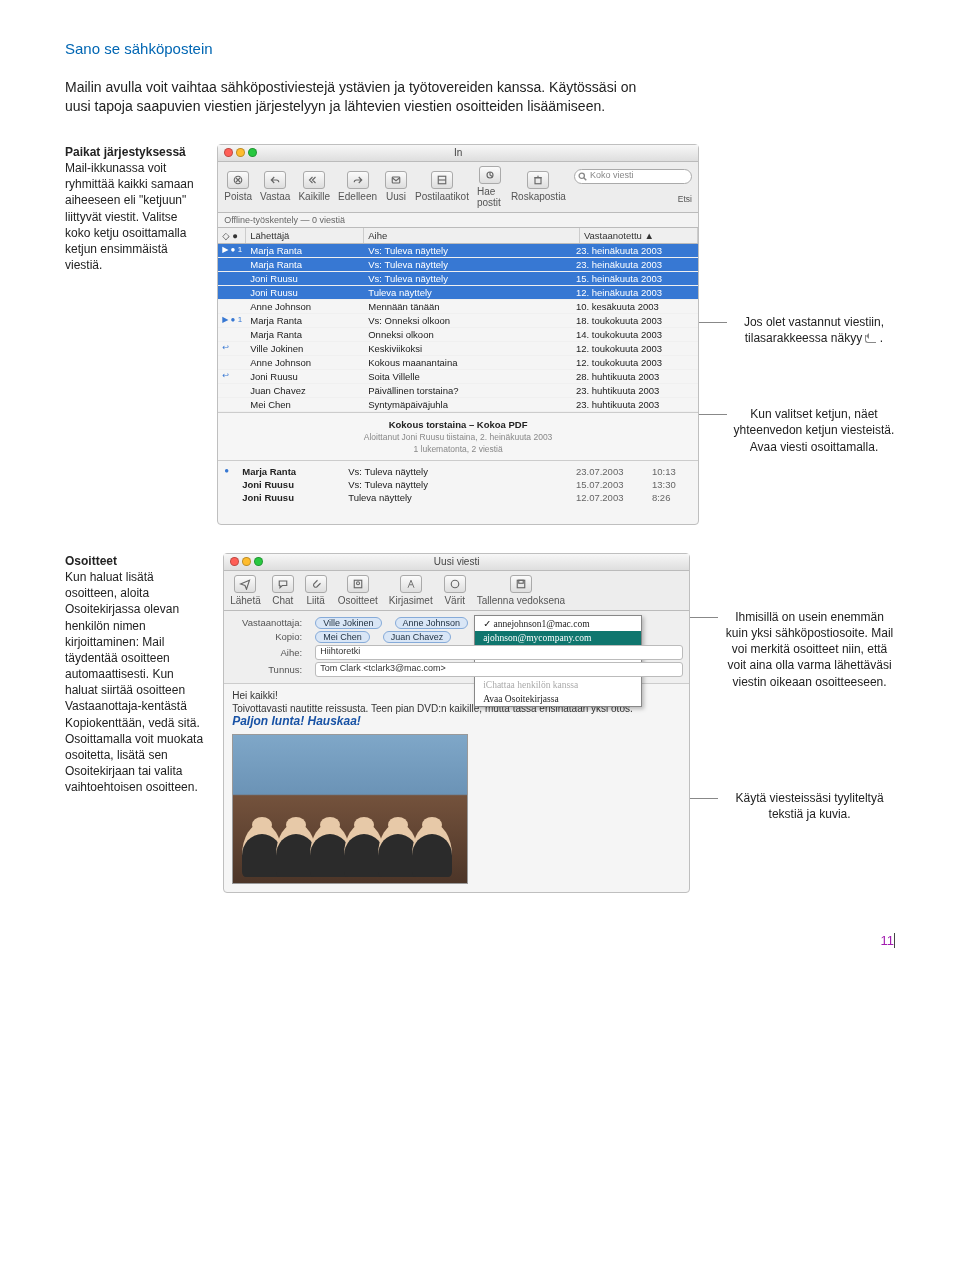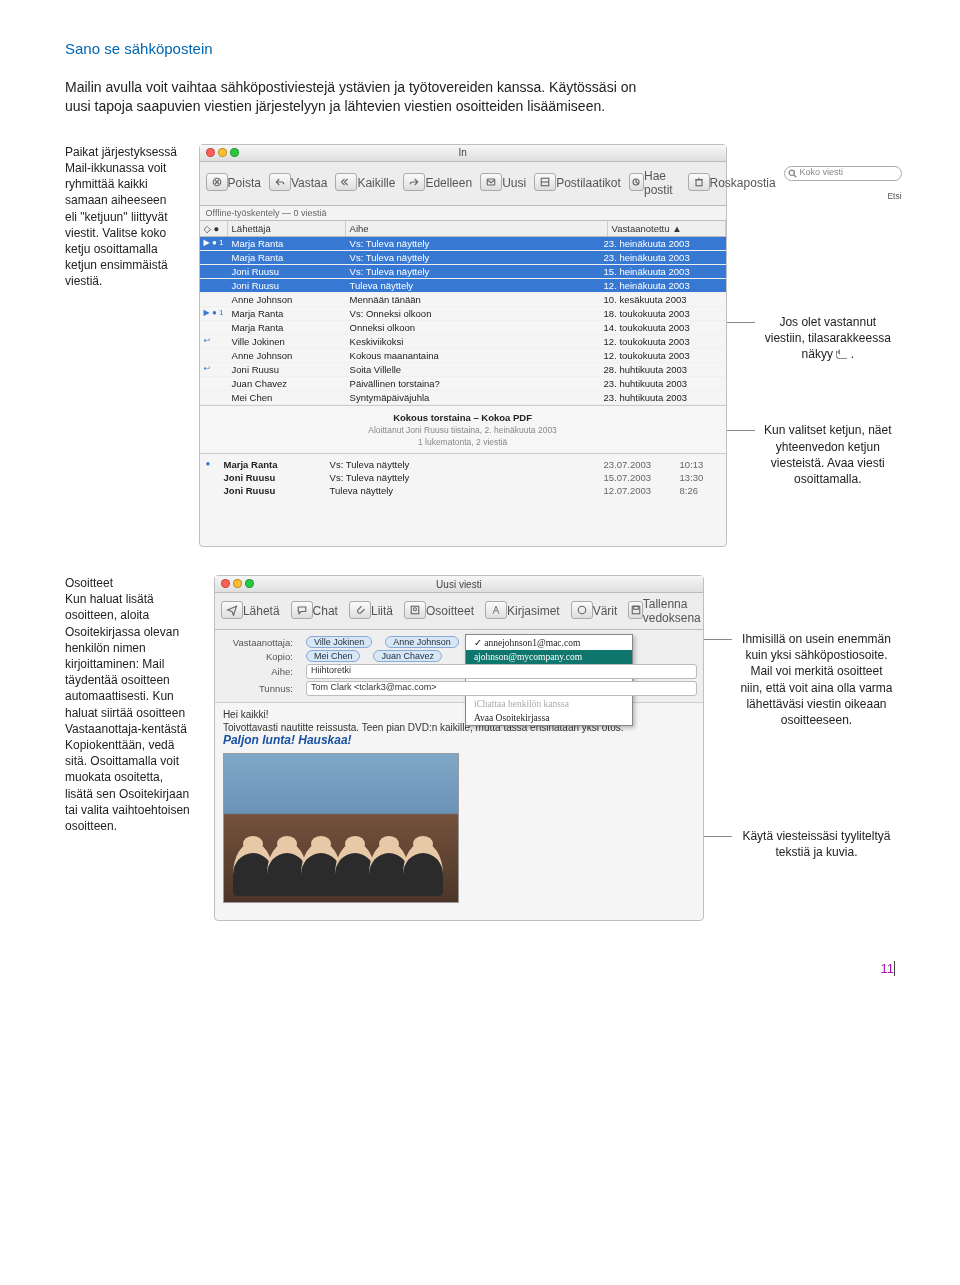--- a/index.html
+++ b/index.html
@@ -2,36 +2,36 @@
 <html><head>
 <meta charset="utf-8">
 <style>
   * { margin:0; padding:0; box-sizing:border-box; }
   body { font-family: "Myriad Pro","Helvetica Neue",Arial,sans-serif; font-size:13px; color:#222; background:#fff; width:960px; }
   .page { padding:40px 65px 30px 65px; }
   .title { color:#0066b3; font-size:15px; font-weight:500; margin-bottom:21px; }
   .intro { font-size:14px; line-height:1.35; width:595px; margin-bottom:28px; }
   .section { display:flex; margin-bottom:28px; }
   .side-text { width:165px; font-size:12px; line-height:1.35; padding-right:20px; }
-  .side-text b { font-weight:400; }
+  .side-text b { font-weight:700; }
   .screenshot { background:#f5f5f5; border:1px solid #bfbfbf; border-radius:4px; position:relative; }
   .callouts { width:215px; font-size:12px; line-height:1.35;text-align:center; }
   .callout { display:flex; align-items:flex-start; margin-bottom:60px; }
   .callout .line { border-top:1px solid #888; width:28px; margin-top:8px; margin-right:6px; flex:0 0 28px; }
   .reply-icon { display:inline-block; width:11px; height:8px; border:1px solid #888; border-top:none; border-right:none; border-radius:0 0 0 3px; vertical-align:middle; position:relative; }
   .reply-icon::before { content:""; position:absolute; left:-3px; top:-2px; border:3px solid transparent; border-right:3px solid #888; }
 
   
   .shot1 { width:528px; }
   .titlebar { height:17px; background:linear-gradient(#f7f7f7,#dedede); border-bottom:1px solid #bbb; display:flex; align-items:center; justify-content:center; position:relative; font-size:10px; color:#444; }
   .traffic { position:absolute; left:6px; top:3px; display:flex; gap:3px; }
   .dot { width:9px; height:9px; border-radius:50%; border:1px solid rgba(0,0,0,.25); }
   .dot.r{background:#ff5f57}.dot.y{background:#febc2e}.dot.g{background:#28c840}
   .toolbar { background:#ededed; padding:4px 6px; display:flex; align-items:center; border-bottom:1px solid #bbb; }
-  .tb-btn { display:flex; flex-direction:row; align-items:center; font-size:12px; color:#555; margin-right:8px; }
+  .tb-btn { display:flex; flex-direction:column; align-items:center; font-size:10px; color:#555; margin-right:8px; }
   .tb-ico { width:22px; height:18px; background:linear-gradient(#fbfbfb,#dedede); border:1px solid #aaa; border-radius:3px; display:flex; justify-content:center; align-items:center; margin-bottom:2px; }
   .tb-ico svg { width:12px; height:12px; stroke:#666; fill:none; stroke-width:1.5; }
   .spacer { flex:1; }
   .search-wrap { display:flex; flex-direction:column; align-items:flex-end; }
   .search { background:#fff; border:1px solid #aaa; border-radius:9px; height:15px; width:118px; font-size:9px; color:#888; padding:0 6px 0 15px; position:relative; }
   .search svg { position:absolute; left:3px; top:2px; width:9px; height:9px; stroke:#888; fill:none; stroke-width:1.8; }
   .search-label { font-size:8.5px; color:#555; margin-top:10px; }
   .statusbar { background:#f3f3f3; border-bottom:1px solid #bbb; font-size:9px; color:#666; padding:2px 6px; display:flex; justify-content:space-between; }
   .list-header { display:flex; font-size:9.5px; background:#efefef; border-bottom:1px solid #bbb; color:#333; }
   .list-header div { padding:2px 4px; border-right:1px solid #ccc; }

